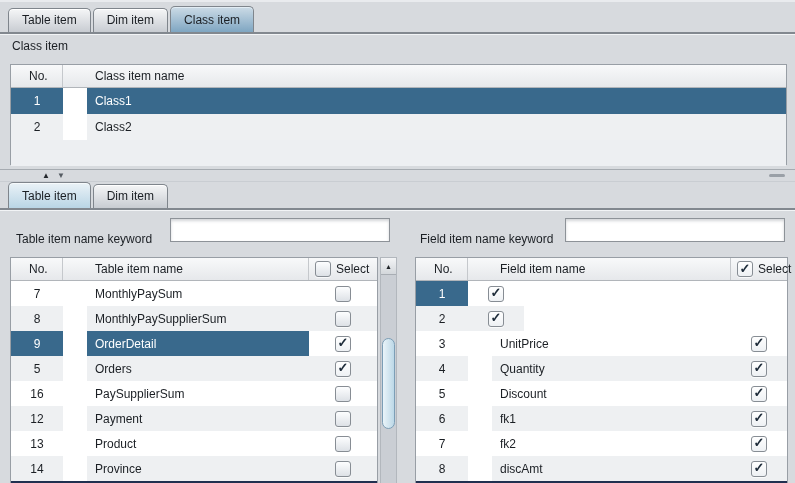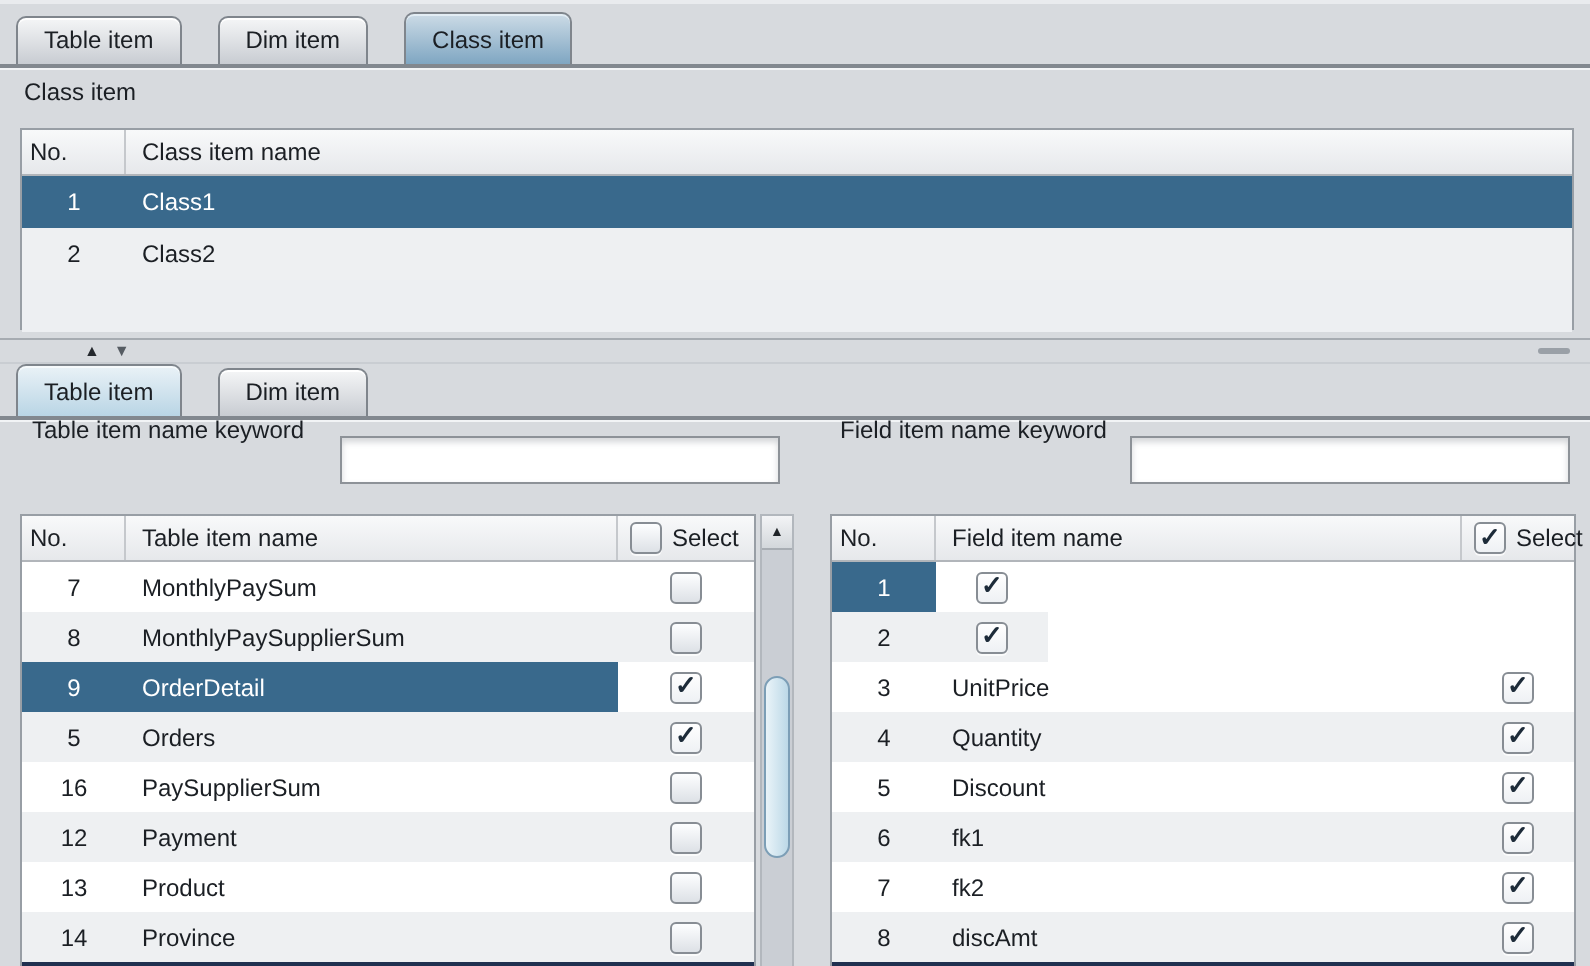--- a/index.html
+++ b/index.html
@@ -1,42 +1,42 @@
 <!DOCTYPE html>
 <html><head>
 <meta charset="utf-8">
 <style>
   html,body{margin:0;padding:0;}
   body{width:795px;height:483px;font-family:"Liberation Sans",sans-serif;font-size:12px;color:#1b1f24;background:#d7dade;overflow:hidden;}
   .app{position:relative;width:795px;height:483px;background:#d7dade;border-top:2px solid #e9ebee;}
 
   
-  .tabbar{position:absolute;display:flex;align-items:flex-end;gap:18px;height:27px;}
+  .tabbar{position:absolute;display:flex;align-items:flex-end;gap:2px;height:27px;}
   .tabbar.top{left:8px;top:3px;}
   .tabbar.lower{left:8px;top:179px;}
   .tab{padding:4px 13px 5px 13px;border:1px solid #7f858c;border-bottom:none;border-radius:5px 5px 0 0;
        background:linear-gradient(#f5f6f7,#c8ccd2);cursor:default;white-space:nowrap;box-shadow:inset 0 1px 0 #ffffff;}
   .tab.active-blue{background:linear-gradient(#ccdbe6,#7fa6c2);box-shadow:inset 0 1px 0 #e3edf4;padding-top:6px;}
   .tab.active-light{background:linear-gradient(#eaf2f7,#b9d5e5);box-shadow:inset 0 1px 0 #f6fafc;padding-top:6px;}
   .tabline{position:absolute;left:0;width:795px;height:2px;background:#82888f;border-bottom:1px solid #f2f4f6;}
   .tabline.t1{top:30px;}
   .tabline.t2{top:206px;}
 
   
   .table{position:absolute;background:#ffffff;border:1px solid #989ea5;display:flex;flex-direction:column;box-sizing:border-box;}
   .thead{display:flex;height:22px;flex:0 0 22px;background:linear-gradient(#f8f9fa,#e6e8eb);border-bottom:1px solid #b1b5ba;align-items:center;}
   .thead .cell{border-right:1px solid #c5c8cc;height:100%;display:flex;align-items:center;box-sizing:border-box;}
   .thead .cell:last-child{border-right:none;}
   .trow{display:flex;height:25px;flex:0 0 25px;align-items:center;background:#ffffff;}
   .trow.alt .cell{background:#eef0f2;}
   .trow .cell{height:100%;display:flex;align-items:center;box-sizing:border-box;background:#ffffff;}
   .trow.sel .cell.no,.trow.sel .cell.name{background:#39698c;color:#ffffff;}
   .cell.no{width:52px;flex:0 0 52px;justify-content:center;}
-  .thead .cell.no{justify-content:flex-start;padding-left:4px;}
-  .cell.name{flex:1;padding-left:8px;}
+  .thead .cell.no{justify-content:flex-start;padding-left:18px;}
+  .cell.name{flex:1;padding-left:8px;margin-left:24px;}
   .cell.selcell{width:68px;flex:0 0 68px;justify-content:center;}
   .r .cell.selcell{width:56px;flex:0 0 56px;}
   .thead .cell.selcell{justify-content:flex-start;padding-left:6px;gap:5px;}
   .bottom-strip{flex:1;background:#203050;}
 
   
   .top-table .trow{height:26px;flex:0 0 26px;}
   .stripe-row{height:26px;flex:0 0 26px;background:#edeff2;}
 
   
@@ -47,21 +47,21 @@
 
   
   .splitter{position:absolute;left:0;top:167px;width:795px;height:11px;background:#d7dade;border-top:1px solid #a6abb1;border-bottom:1px solid #c9cdd2;}
   .split-arrows{position:absolute;left:42px;top:1px;display:flex;gap:7px;font-size:8px;line-height:9px;}
   .split-arrows .up{color:#24282d;}
   .split-arrows .down{color:#565c63;}
   .split-grip{position:absolute;right:10px;top:4px;width:16px;height:3px;background:#9aa0a7;border-radius:2px;}
 
   
   .panel-label{position:absolute;left:12px;top:37px;}
-  .kw-label{position:absolute;top:206px;}
+  .kw-label{position:absolute;top:230px;}
   .kw-input{position:absolute;top:216px;width:220px;height:24px;border:1px solid #8d9298;background:#ffffff;
             box-sizing:border-box;font-family:"Liberation Sans",sans-serif;font-size:12px;padding:0 5px;box-shadow:inset 0 2px 3px rgba(130,136,144,.35);}
 
   
   .vscroll{position:absolute;left:380px;top:255px;width:17px;height:228px;background:#caced4;border:1px solid #b2b7bd;box-sizing:border-box;}
   .vscroll .btn{height:16px;background:linear-gradient(#f3f4f6,#d3d7db);border-bottom:1px solid #a8adb3;
                 display:flex;align-items:center;justify-content:center;font-size:7px;color:#1f2327;}
   .vscroll .thumb{position:absolute;left:1px;top:80px;width:13px;height:91px;border-radius:7px;
                   background:linear-gradient(90deg,#eaf4f9,#bcd8e7);border:1px solid #7c9eb6;box-sizing:border-box;}
 

